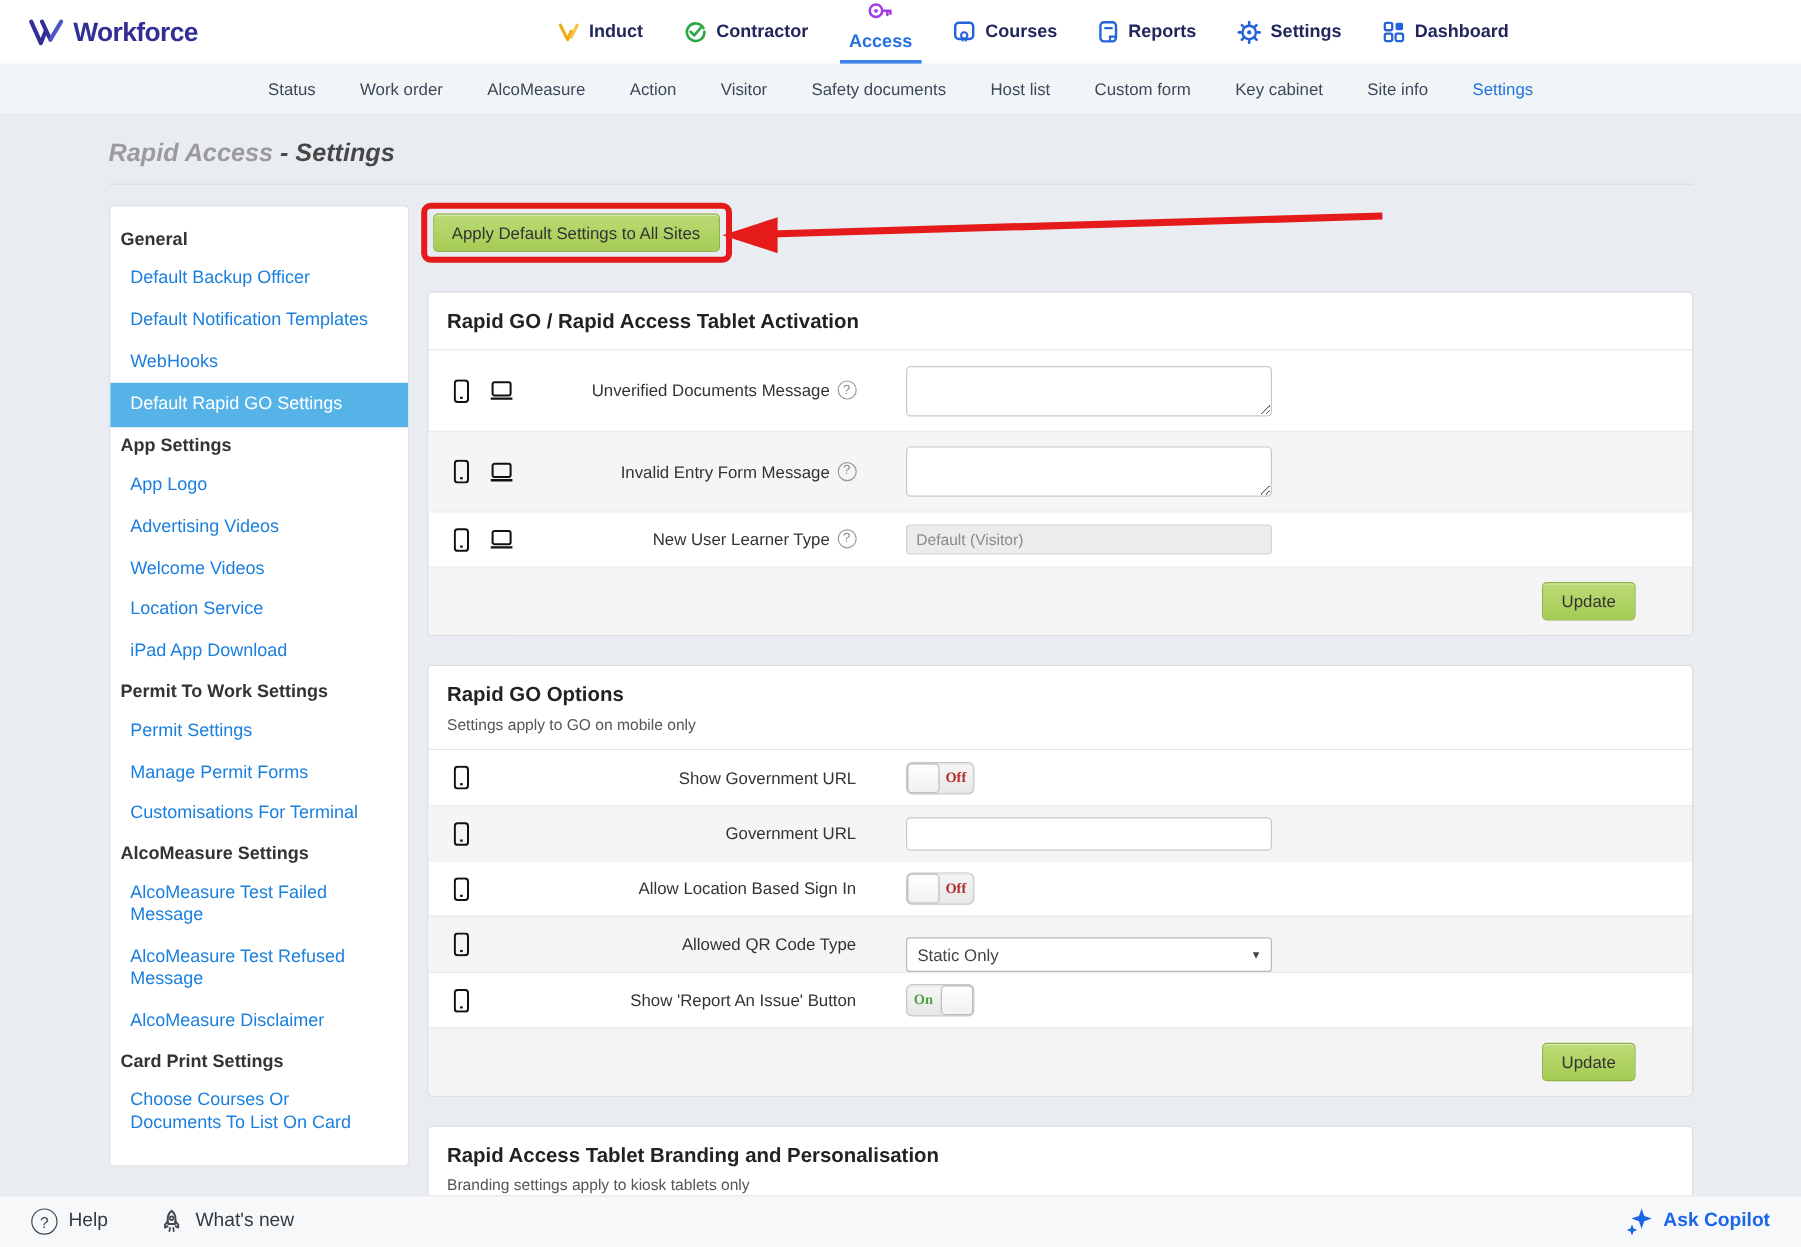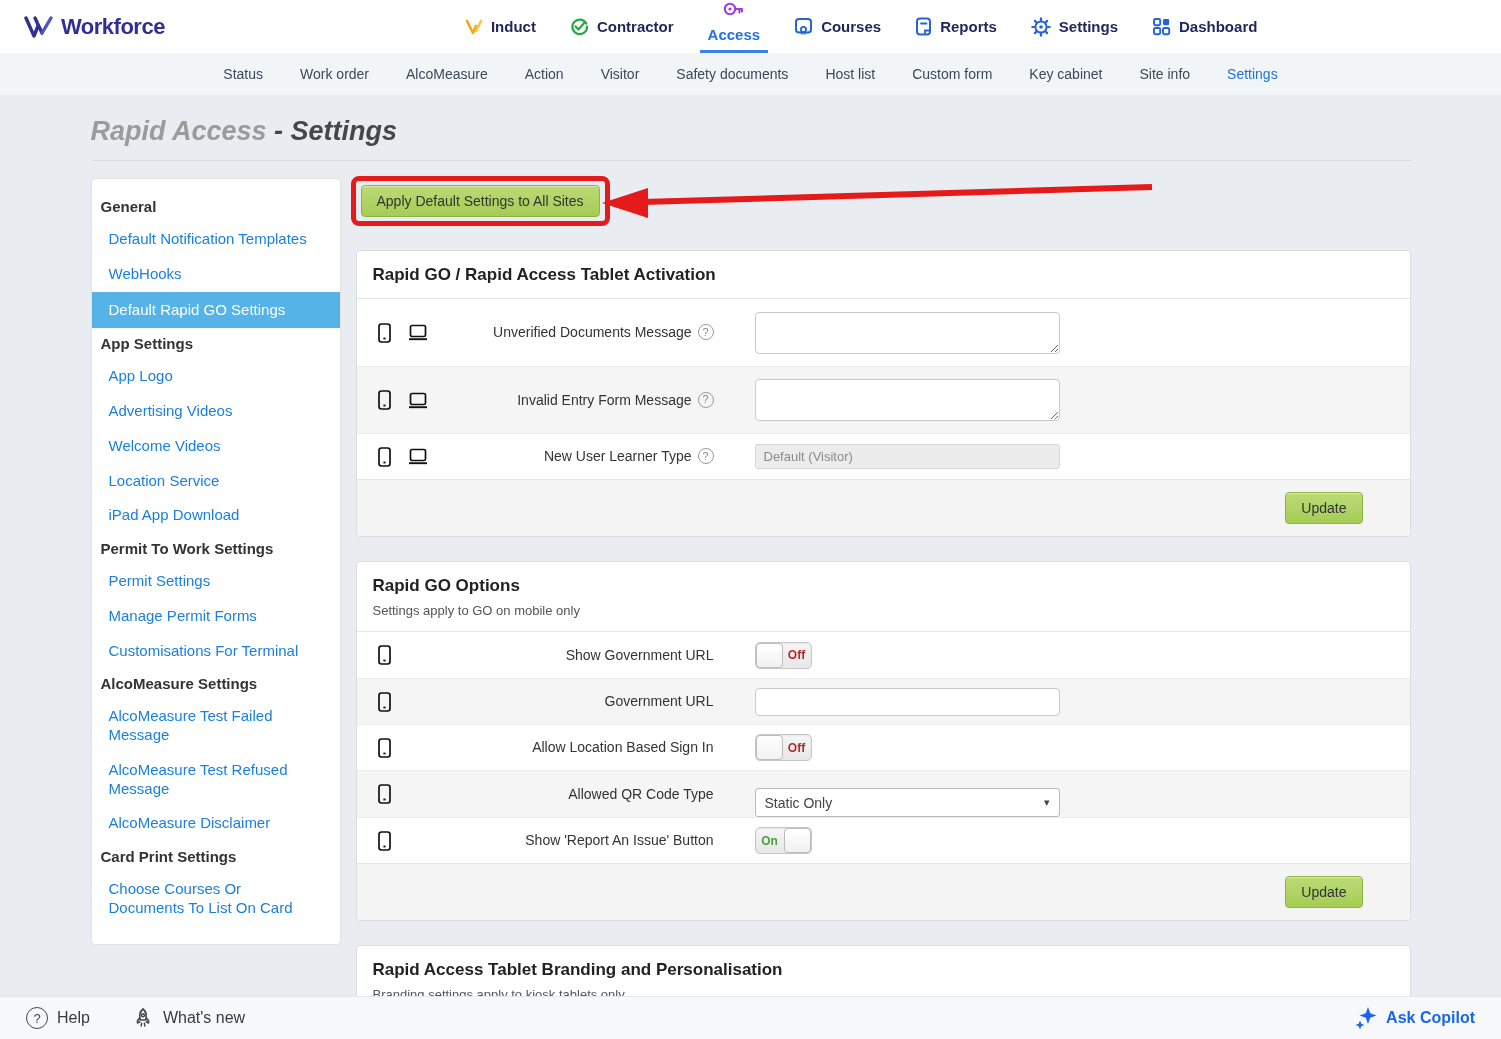--- a/index.html
+++ b/index.html
@@ -14,21 +14,21 @@
   .topnav-item.active { color:#2470e0;flex-direction:column; }
   .topnav-item.active::after { content:""; position:absolute; left:-8px; right:-8px; bottom:0; height:3px; background:#3b82e8; }
 
   
   .subnav { height:43px; background:#f1f5f8; display:flex; align-items:center; justify-content:center; gap:37px; font-size:14px; color:#3c4858; border-bottom:1px solid #e7ebef; }
   .subnav-item { cursor:pointer; }
   .subnav-item.active { color:#1f72d8; }
 
   
   .main { width:1320px; margin:0 auto; padding-top:20px; }
-  .page-title { font-size:27px; font-weight:bold; font-style:italic; padding-bottom:13px; border-bottom:1px solid #d9dde1; }
+  .page-title { font-size:21px; font-weight:bold; font-style:italic; padding-bottom:13px; border-bottom:1px solid #d9dde1; }
   .pt-gray { color:#9b9b9b; }
   .pt-dark { color:#474747; }
   .cols { display:flex; margin-top:17px; gap:15px; align-items:flex-start; }
 
   
   .sidebar { width:250px; background:#fff; border:1px solid #e2e2e2; border-radius:4px; padding:12px 0 18px; font-size:15px; }
   .sb-header { font-weight:bold; color:#333; padding:7px 8px 7px 9px; }
   .sb-link { color:#1a7fdd; padding:8px 8px 8px 17px; cursor:pointer; line-height:1.25; }
   .sb-link.active { background:#55b3e8; color:#fff; padding-top:9px; padding-bottom:9px; }
 
@@ -49,21 +49,21 @@
   .row.tall { min-height:67px; }
   .devices { width:63px; display:flex; gap:17px; align-items:center; }
   .row-label { width:273px; text-align:right; color:#333; font-size:14px; display:inline-flex; justify-content:flex-end; align-items:center; gap:6px; line-height:1.2; }
   .control { margin-left:41px; display:flex; align-items:center; }
   .help-q { width:16px; height:16px; border:1px solid #9a9a9a; border-radius:50%; color:#8a8a8a; font-size:11px; display:inline-flex; align-items:center; justify-content:center; flex:0 0 auto; }
   textarea.msg { width:305px; height:42px; border:1px solid #c9c9c9; border-radius:4px; resize:both; font-family:"Liberation Sans", sans-serif; }
   .input-text { width:305px; height:28px; border:1px solid #c9c9c9; border-radius:4px; font-family:"Liberation Sans", sans-serif; padding:0 8px; font-size:14px; }
   .input-disabled { width:305px; height:25px; background:#ececec; border:1px solid #d5d5d5; border-radius:3px; color:#8b8b8b; font-size:13px; line-height:23px; padding:0 8px; }
   .selectbox { width:305px; height:29px; border:1px solid #b9b9b9; border-radius:3px; background:#fff; display:flex; align-items:center; justify-content:space-between; padding:0 9px; font-size:14px; color:#444; cursor:pointer;margin-top:17px; }
   .chev { font-size:11px; color:#444; }
-  .toggle { width:57px; height:27px; border:1px solid #c6c6c6; border-radius:5px; background:linear-gradient(#f6f6f6,#e7e7e7); display:flex; align-items:center; padding:0; cursor:pointer; box-shadow:inset 0 1px 2px rgba(0,0,0,.07); }
+  .toggle { width:57px; height:27px; border:1px solid #c6c6c6; border-radius:5px; background:linear-gradient(#f6f6f6,#e7e7e7); display:flex; align-items:center; padding:0; cursor:pointer; box-shadow:inset 0 1px 2px rgba(0,0,0,.07);font-family:Liberation Serif, serif; }
   .knob { width:27px; height:25px; background:linear-gradient(#ffffff,#f1f1f1); border:1px solid #bdbdbd; border-radius:4px; }
   .t-label { flex:1; text-align:center; font-size:12px; font-weight:bold; }
   .toggle.off .t-label { color:#b42b2b; }
   .toggle.on .t-label { color:#4aa23f; }
   .panel-footer { background:#f4f4f4; border-top:1px solid #e4e4e4; padding:12px 47px 12px 16px; display:flex; justify-content:flex-end; border-radius:0 0 4px 4px; }
   .file-wrap { position:relative; width:625px; height:30px; }
   .file-box { position:absolute; inset:0; border:1px solid #c9c9c9; border-radius:2px; background:#fff; }
   .btn-file { position:absolute; left:1px; top:-2px; height:34px; background:linear-gradient(#f2f2f2,#dedede); border:1px solid #adadad; border-radius:3px; font-size:14px; color:#333; padding:0 13px; cursor:pointer; font-family:"Liberation Sans", sans-serif; }
 
   
@@ -188,20 +188,21 @@
 
 <div class="main">
   <div class="page-title">
     <span class="pt-gray">Rapid Access</span><span class="pt-dark"> - Settings</span>
   </div>
 
   <div class="cols">
 
     <div class="sidebar">
       <div class="sb-header">General</div>
+      <div class="sb-link">Default Backup Officer</div>
       <div class="sb-link">Default Notification Templates</div>
       <div class="sb-link">WebHooks</div>
       <div class="sb-link active">Default Rapid GO Settings</div>
 
       <div class="sb-header">App Settings</div>
       <div class="sb-link">App Logo</div>
       <div class="sb-link">Advertising Videos</div>
       <div class="sb-link">Welcome Videos</div>
       <div class="sb-link">Location Service</div>
       <div class="sb-link">iPad App Download</div>

